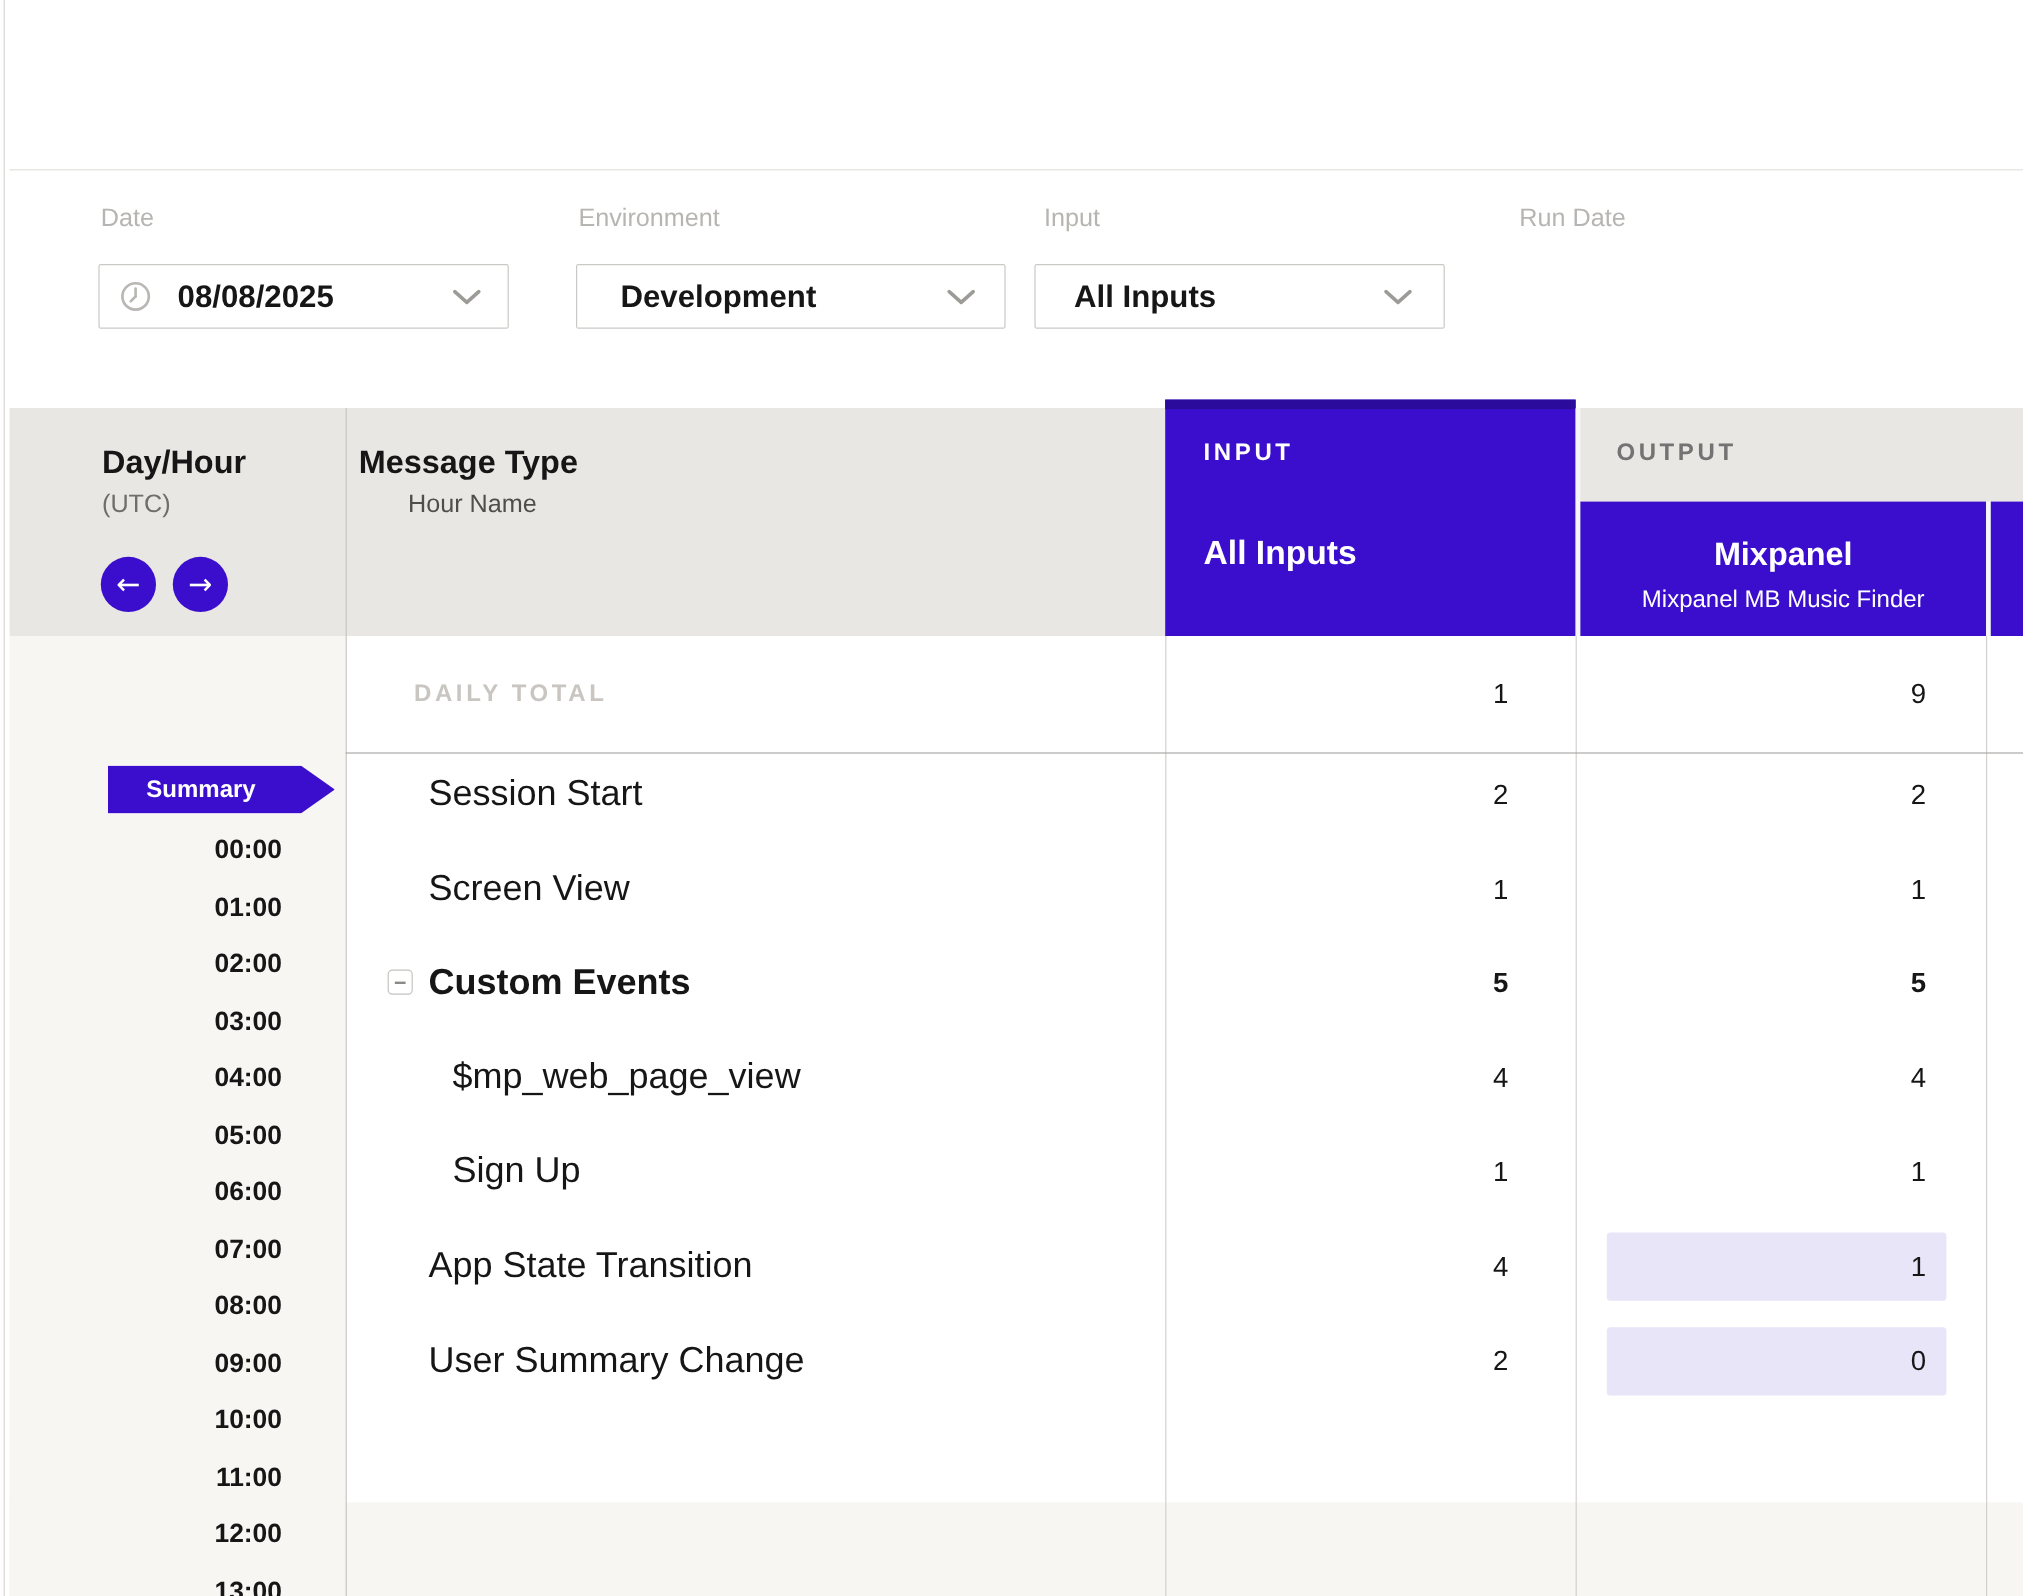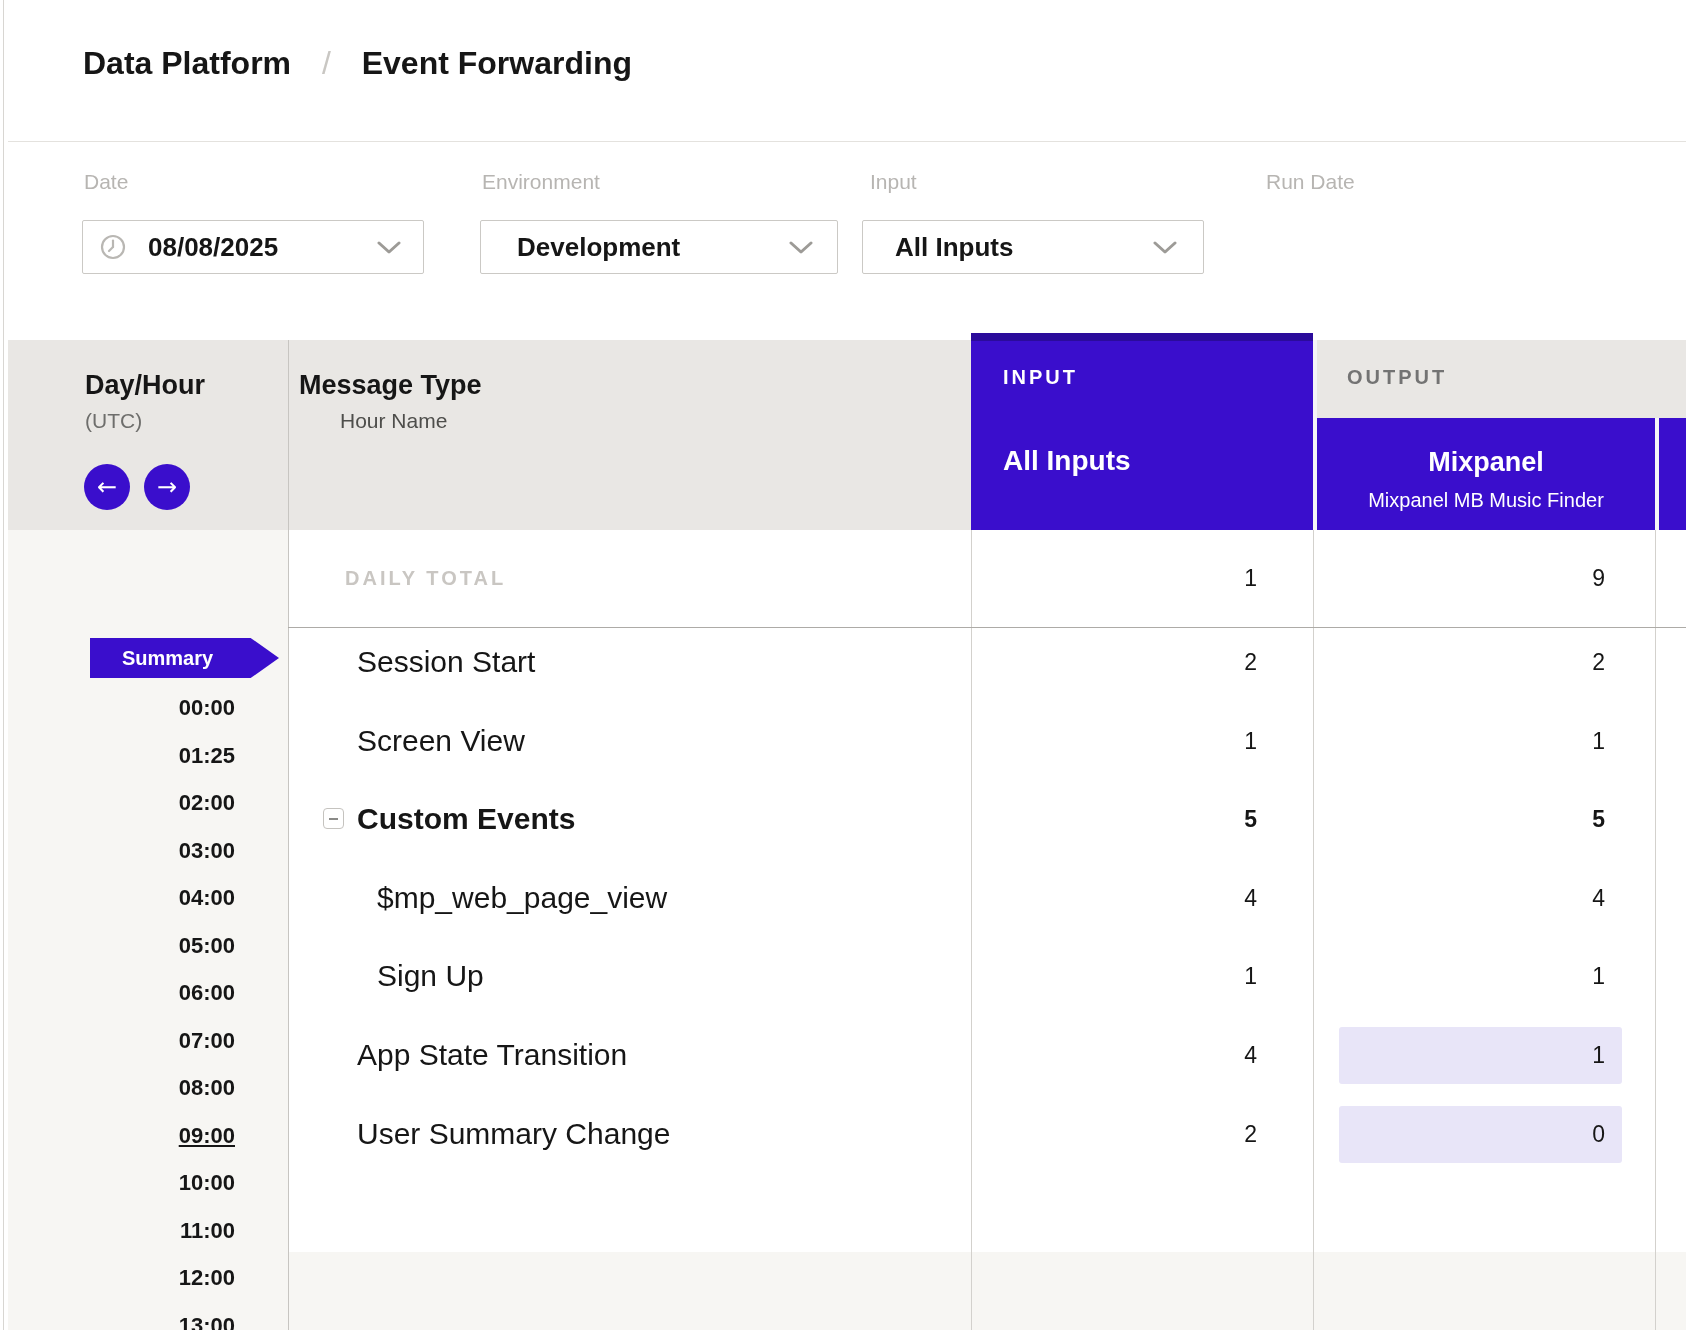--- a/index.html
+++ b/index.html
@@ -71,25 +71,20 @@
   .minus-box .dash{width:9px;height:2px;background:#8A8A87;}
   svg{display:block;}
 </style>
 </head>
 <body>
 
 <div class="page">
 
   <div class="abs edge-line"></div>
 
-  <div class="abs crumb" style="left:83px;">
-    <span>Data Platform</span>
-    <span class="crumb-sep" style="padding:0 22px;">/</span>
-    <span>Event Forwarding</span>
-  </div>
   <div class="abs top-divider"></div>
 
   <div class="abs filter-label" style="left:84px;">Date</div>
   <div class="abs filter-label" style="left:482px;">Environment</div>
   <div class="abs filter-label" style="left:870px;">Input</div>
   <div class="abs filter-label" style="left:1266px;">Run Date</div>
 
   <div class="abs filter-box" style="left:82px;width:342px;"></div>
   <div class="abs" style="left:100px;top:234px;">
     <svg width="26" height="26" viewBox="0 0 26 26">
@@ -151,29 +146,29 @@
   <div class="abs v-line" style="left:1655px;top:530px;height:800px;"></div>
   <div class="abs dt-line"></div>
 
   <div class="abs dt-label">DAILY TOTAL</div>
   <div class="abs cell-num input-col" style="top:562px;">1</div>
   <div class="abs cell-num output-col" style="top:562px;">9</div>
 
   <div class="abs summary-badge">Summary</div>
   <div id="hours-layer">
       <div class="abs hour-label" style="top: 693px;">00:00</div>
-      <div class="abs hour-label" style="top: 740.5px;">01:25</div>
+      <div class="abs hour-label" style="top: 740.5px;">01:00</div>
       <div class="abs hour-label" style="top: 788px;">02:00</div>
       <div class="abs hour-label" style="top: 835.5px;">03:00</div>
       <div class="abs hour-label" style="top: 883px;">04:00</div>
       <div class="abs hour-label" style="top: 930.5px;">05:00</div>
       <div class="abs hour-label" style="top: 978px;">06:00</div>
       <div class="abs hour-label" style="top: 1025.5px;">07:00</div>
       <div class="abs hour-label" style="top: 1073px;">08:00</div>
-      <div class="abs hour-label" style="top: 1120.5px; text-decoration: underline;">09:00</div>
+      <div class="abs hour-label" style="top: 1120.5px;">09:00</div>
       <div class="abs hour-label" style="top: 1168px;">10:00</div>
       <div class="abs hour-label" style="top: 1215.5px;">11:00</div>
       <div class="abs hour-label" style="top: 1263px;">12:00</div>
       <div class="abs hour-label" style="top: 1310.5px;">13:00</div>
     </div>
 
   <div id="rows-layer">
       <div class="abs row-label" style="left: 357px; top: 645px;">Session Start</div>
       <div class="abs cell-num input-col" style="top: 646px;">2</div>
       <div class="abs cell-num output-col" style="top: 646px;">2</div>

